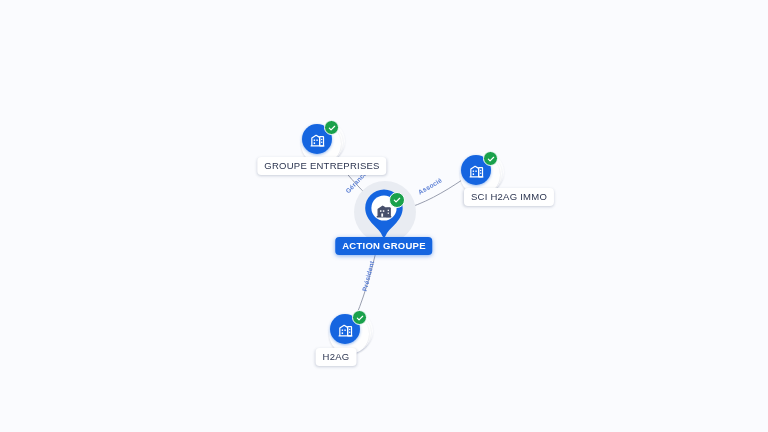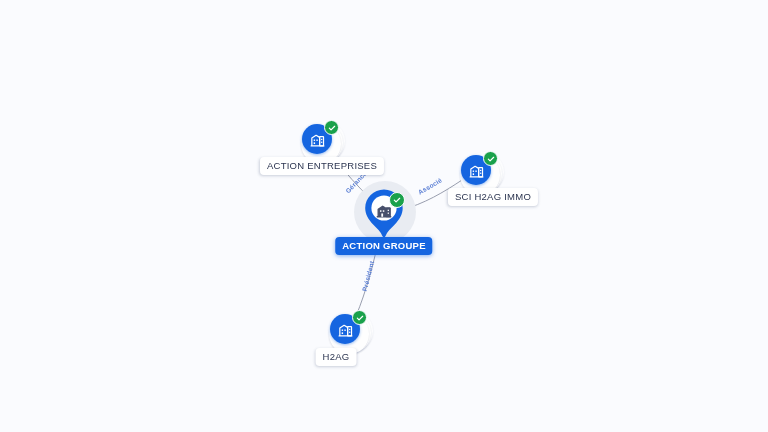--- a/index.html
+++ b/index.html
@@ -100,21 +100,21 @@
           <rect x="17" y="15" width="1.8" height="1.8" fill="#fff"></rect>
         </svg>
       </div>
       <div class="badge" style="left:25px;top:1px;">
         <svg viewBox="0 0 24 24" xmlns="http://www.w3.org/2000/svg">
           <path d="M4 12.5l5.2 5.2L20 6.8" fill="none" stroke="#fff" stroke-width="3.6" stroke-linecap="round" stroke-linejoin="round"></path>
         </svg>
       </div>
     </div>
   </div>
-  <div class="label" style="left:322px;top:157px;">ACTION ENTREPRISES</div>
+  <div class="label" style="left:322px;top:157px;">GROUPE ENTREPRISES</div>
 
   <div class="node" style="left:481px;top:173px;">
     <div class="node-hit">
       <div class="stack s1"></div>
       <div class="stack s2"></div>
       <div class="stack s3"></div>
       <div class="disc">
         <svg viewBox="0 0 24 24" xmlns="http://www.w3.org/2000/svg">
           <path d="M3 21h18" stroke="#fff" stroke-width="1.7" stroke-linecap="round" fill="none"></path>
           <path d="M4 21V10l6-4 5 3v12" fill="none" stroke="#fff" stroke-width="1.7" stroke-linejoin="round"></path>
@@ -126,21 +126,21 @@
           <rect x="17" y="15" width="1.8" height="1.8" fill="#fff"></rect>
         </svg>
       </div>
       <div class="badge" style="left:25px;top:1px;">
         <svg viewBox="0 0 24 24" xmlns="http://www.w3.org/2000/svg">
           <path d="M4 12.5l5.2 5.2L20 6.8" fill="none" stroke="#fff" stroke-width="3.6" stroke-linecap="round" stroke-linejoin="round"></path>
         </svg>
       </div>
     </div>
   </div>
-  <div class="label" style="left:493px;top:188px;">SCI H2AG IMMO</div>
+  <div class="label" style="left:509px;top:188px;">SCI H2AG IMMO</div>
 
   <div class="node" style="left:384px;top:212px;">
     <div class="node-hit">
       <div class="halo"></div>
       <div class="pin">
         <svg viewBox="0 0 46 54" xmlns="http://www.w3.org/2000/svg">
           <path d="M23 2.5c-10.4 0-18.8 8.3-18.8 18.6 0 6.3 3.3 11.6 7.7 16.1 3.9 4 8 7.4 9.6 12.1.5 1.3 2.4 1.3 2.9 0 1.6-4.7 5.7-8.1 9.6-12.1 4.4-4.5 7.7-9.8 7.7-16.1C41.8 10.8 33.4 2.5 23 2.5z" fill="#1565e0"></path>
           <circle cx="23" cy="21" r="12.6" fill="#ffffff"></circle>
         </svg>
       </div>

